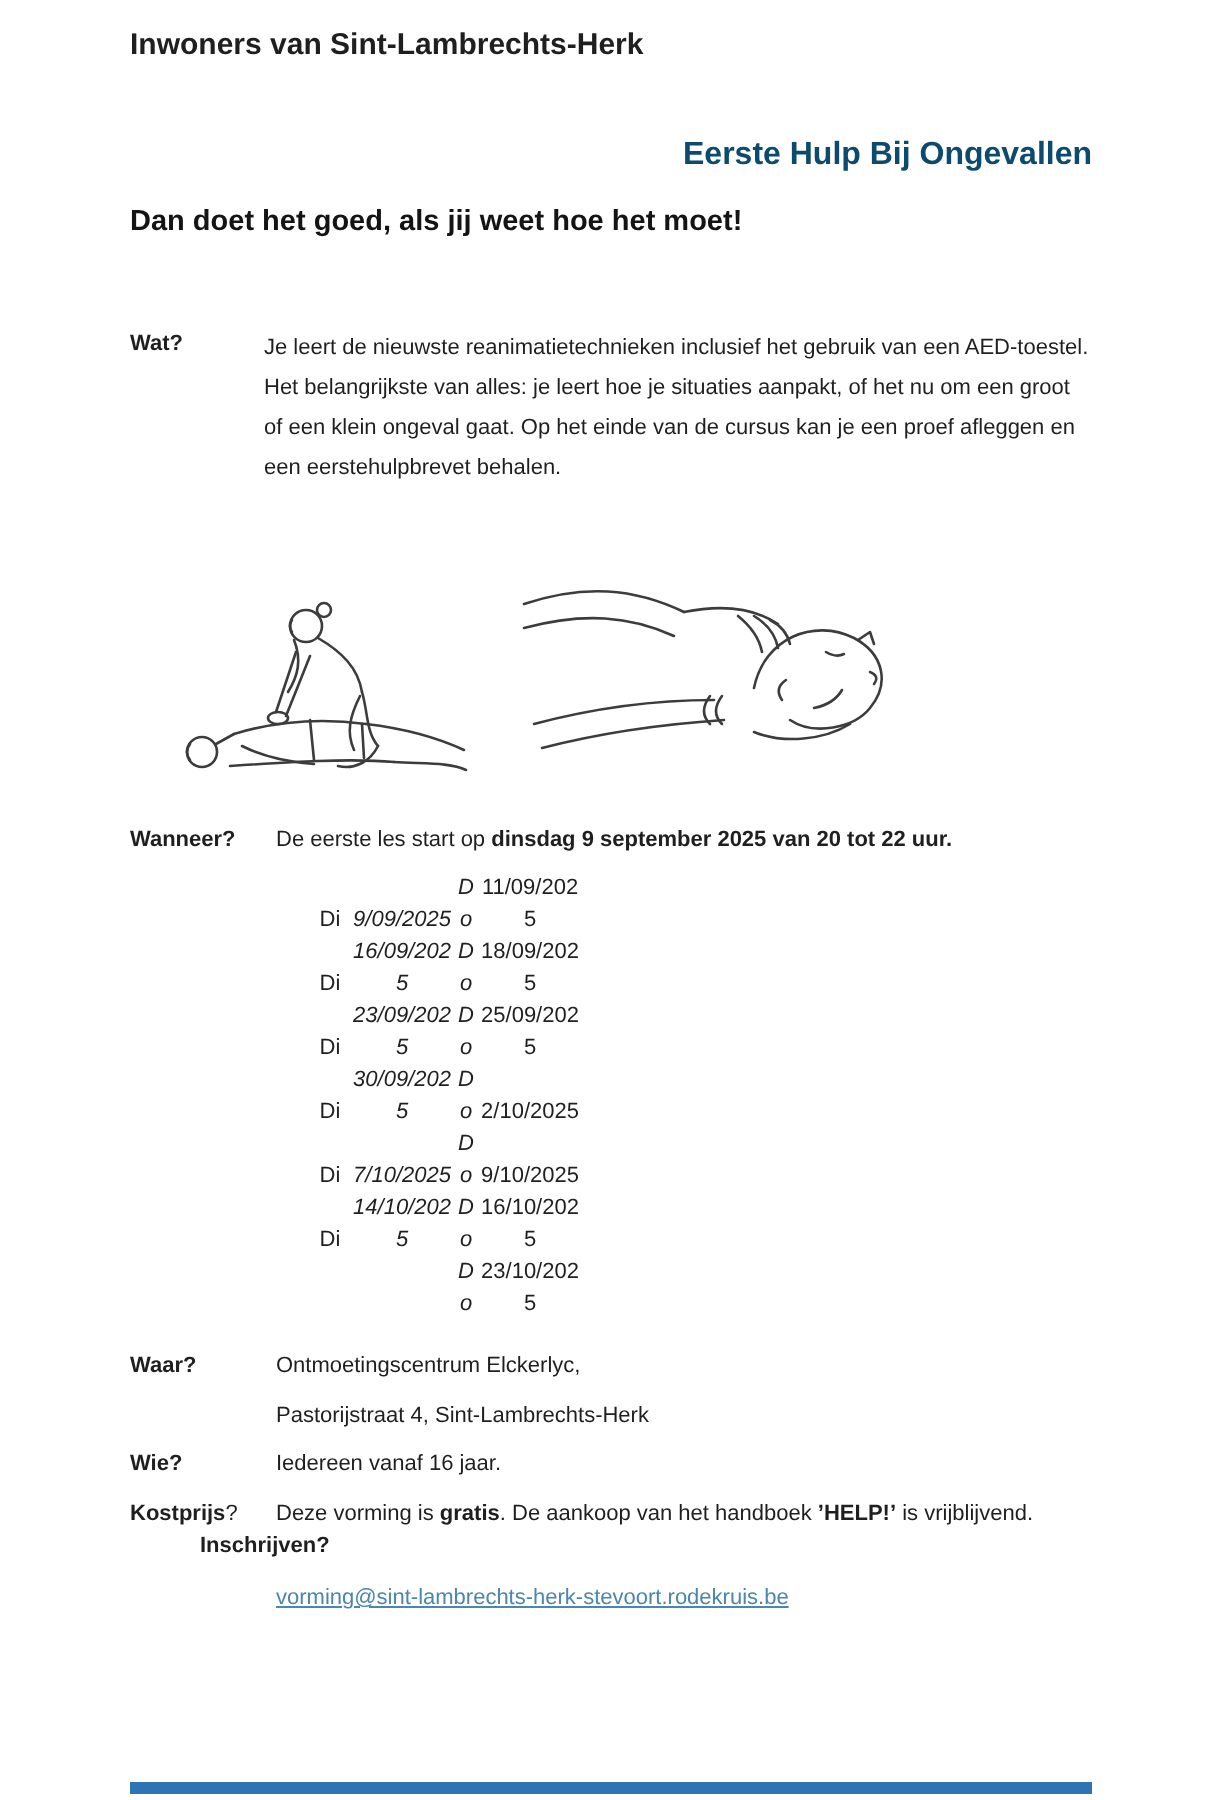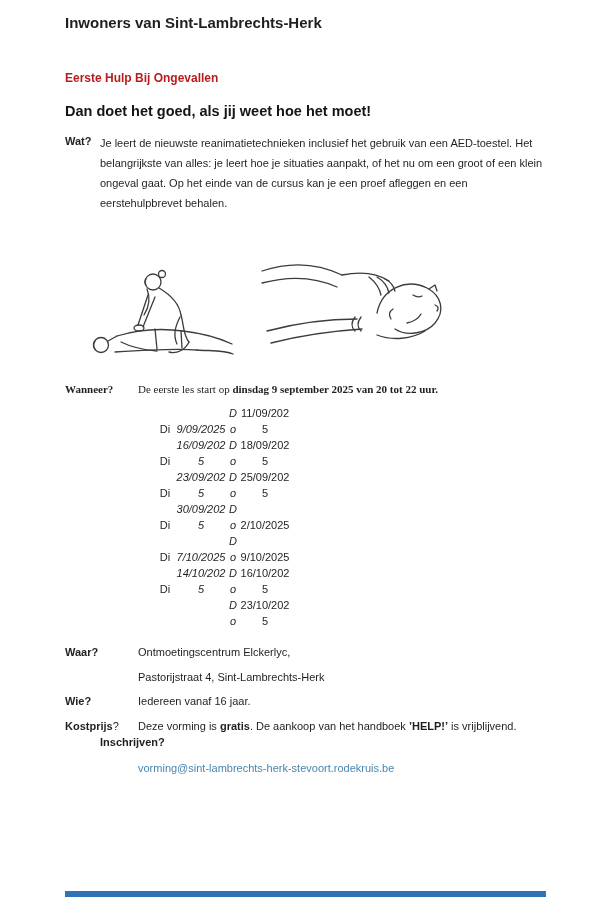--- a/index.html
+++ b/index.html
@@ -10,54 +10,54 @@
   html,body{margin:0;padding:0;}
   body{
     width:610px;height:900px;position:relative;overflow:hidden;
     background:#ffffff;color:var(--text);
     font-family:"Liberation Sans",sans-serif;
     font-size:11px;line-height:16px;
   }
   .page{padding:15px 64px 0 65px;}
 
   .doc-header{font-weight:bold;font-size:15px;}
-  .title{font-weight:bold;font-size:12px;line-height:22px;margin-top:36px;color:#b91c1c;}
+  .title{font-weight:bold;font-size:16px;line-height:22px;margin-top:36px;color:#0c4a6e;text-align:right;}
   .subtitle{font-weight:bold;font-size:14.5px;line-height:18px;margin-top:13px;color:#141414;}
 
   .row{display:flex;align-items:flex-start;}
   .row .label{font-weight:bold;flex:0 0 73px;}
-  .row.wat{margin-top:13px;}
+  .row.wat{margin-top:44px;gap:32px;}
   .row.wat .label{flex:0 0 35px;}
   .row.wat .content{width:458px;line-height:20px;}
 
   .figures{display:flex;align-items:flex-start;margin-top:40px;}
   .fig{display:block;}
   .fig-left{margin-left:20px;margin-top:12px;}
   .fig-right{margin-left:22px;}
   .fig path,.fig circle,.fig ellipse{fill:none;stroke:#3c3c3c;stroke-width:1.3;stroke-linecap:round;stroke-linejoin:round;}
 
-  .row.wanneer{margin-top:8px;font-family:Liberation Serif, serif;}
+  .row.wanneer{margin-top:8px;}
 
   table.schedule{border-collapse:separate;border-spacing:0;margin:8px 0 0 17px;font-size:11px;line-height:16px;}
   table.schedule td{
     padding:0;text-align:center;vertical-align:bottom;
     word-break:break-all;overflow-wrap:anywhere;
   }
   td.c1{width:20px;}
   td.c2{width:52px;padding-left:6px;font-style:italic;}
   td.c3{width:12px;padding-left:28px;font-style:italic;}
   td.c4{width:52px;padding-left:17px;}
 
   .row.waar{margin-top:15px;}
   .line2{margin-top:9px;}
   .row.wie{margin-top:8px;}
   .row.kost{margin-top:9px;}
   .row.inschr{padding-left:35px;}
   .email-line{margin-top:10px;}
-  a.email{color:var(--link);cursor:pointer;}
+  a.email{color:var(--link);text-decoration:underline;cursor:pointer;}
   b.inline{font-weight:bold;}
 
   .footer-bar{
     position:absolute;left:65px;bottom:3px;width:481px;height:6px;
     background:var(--bar);
   }
 </style>
 </head>
 <body>
 

